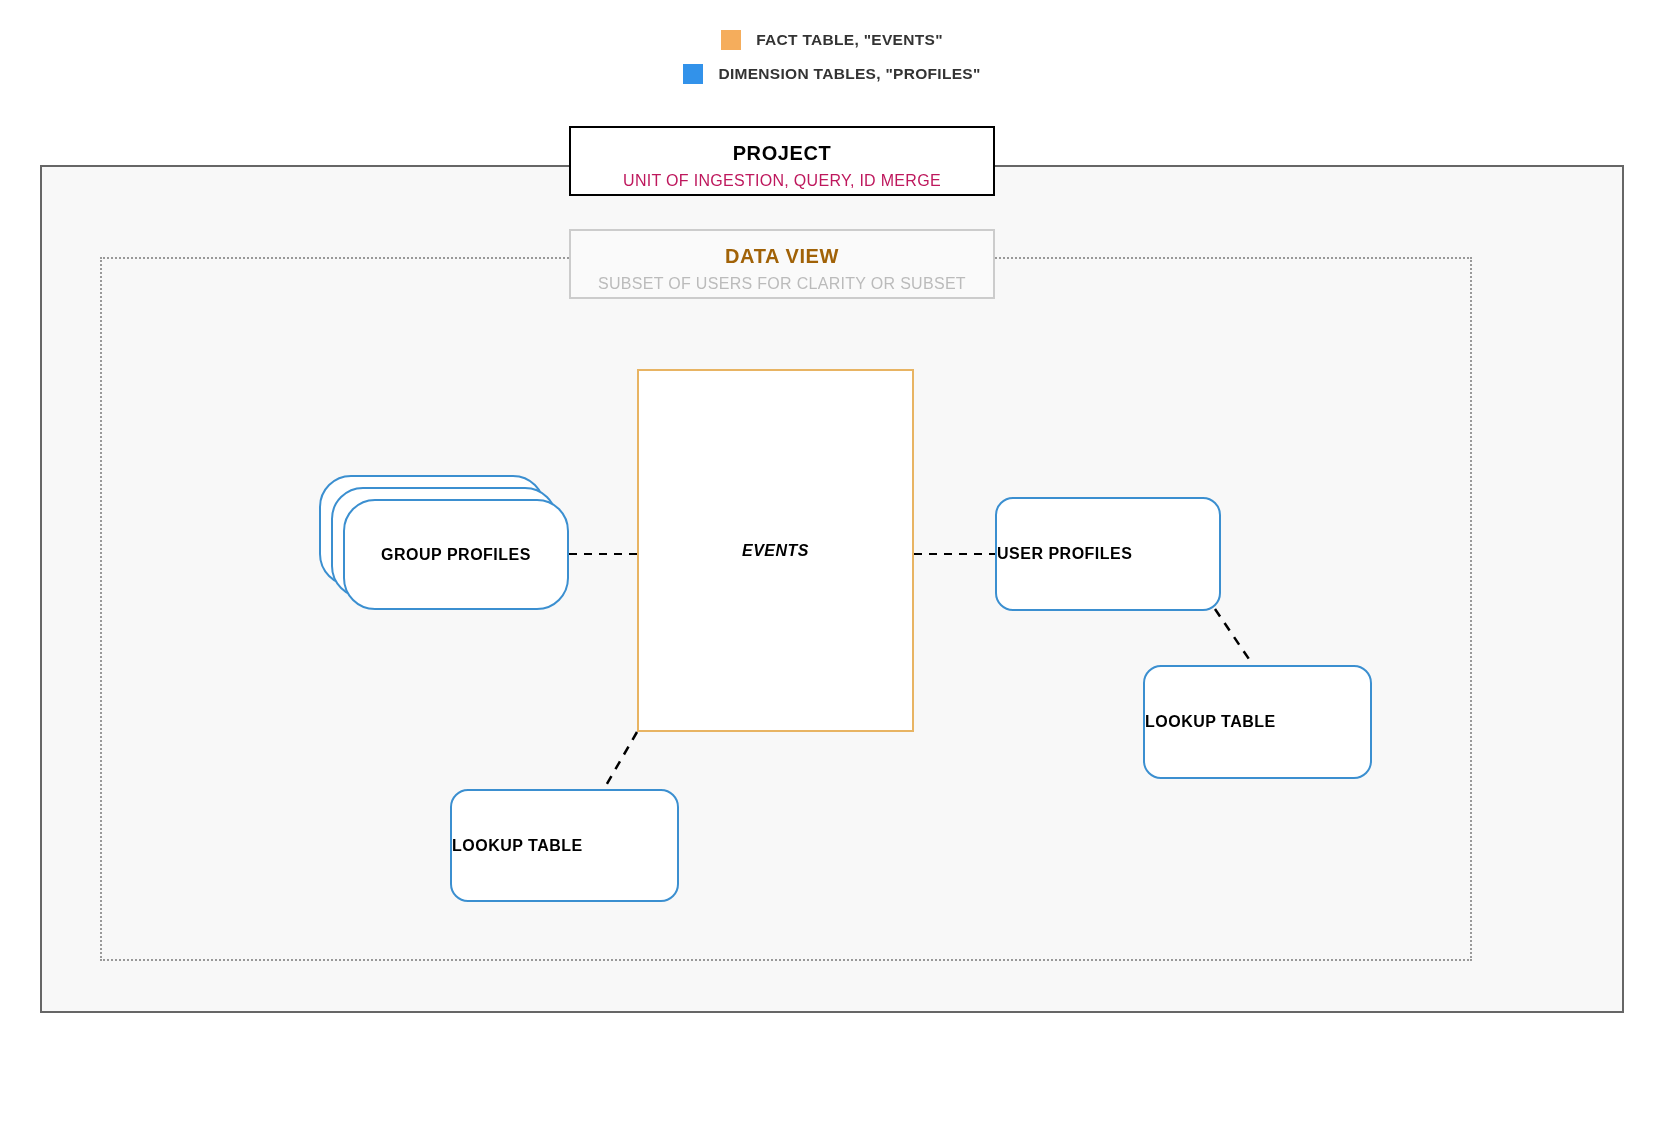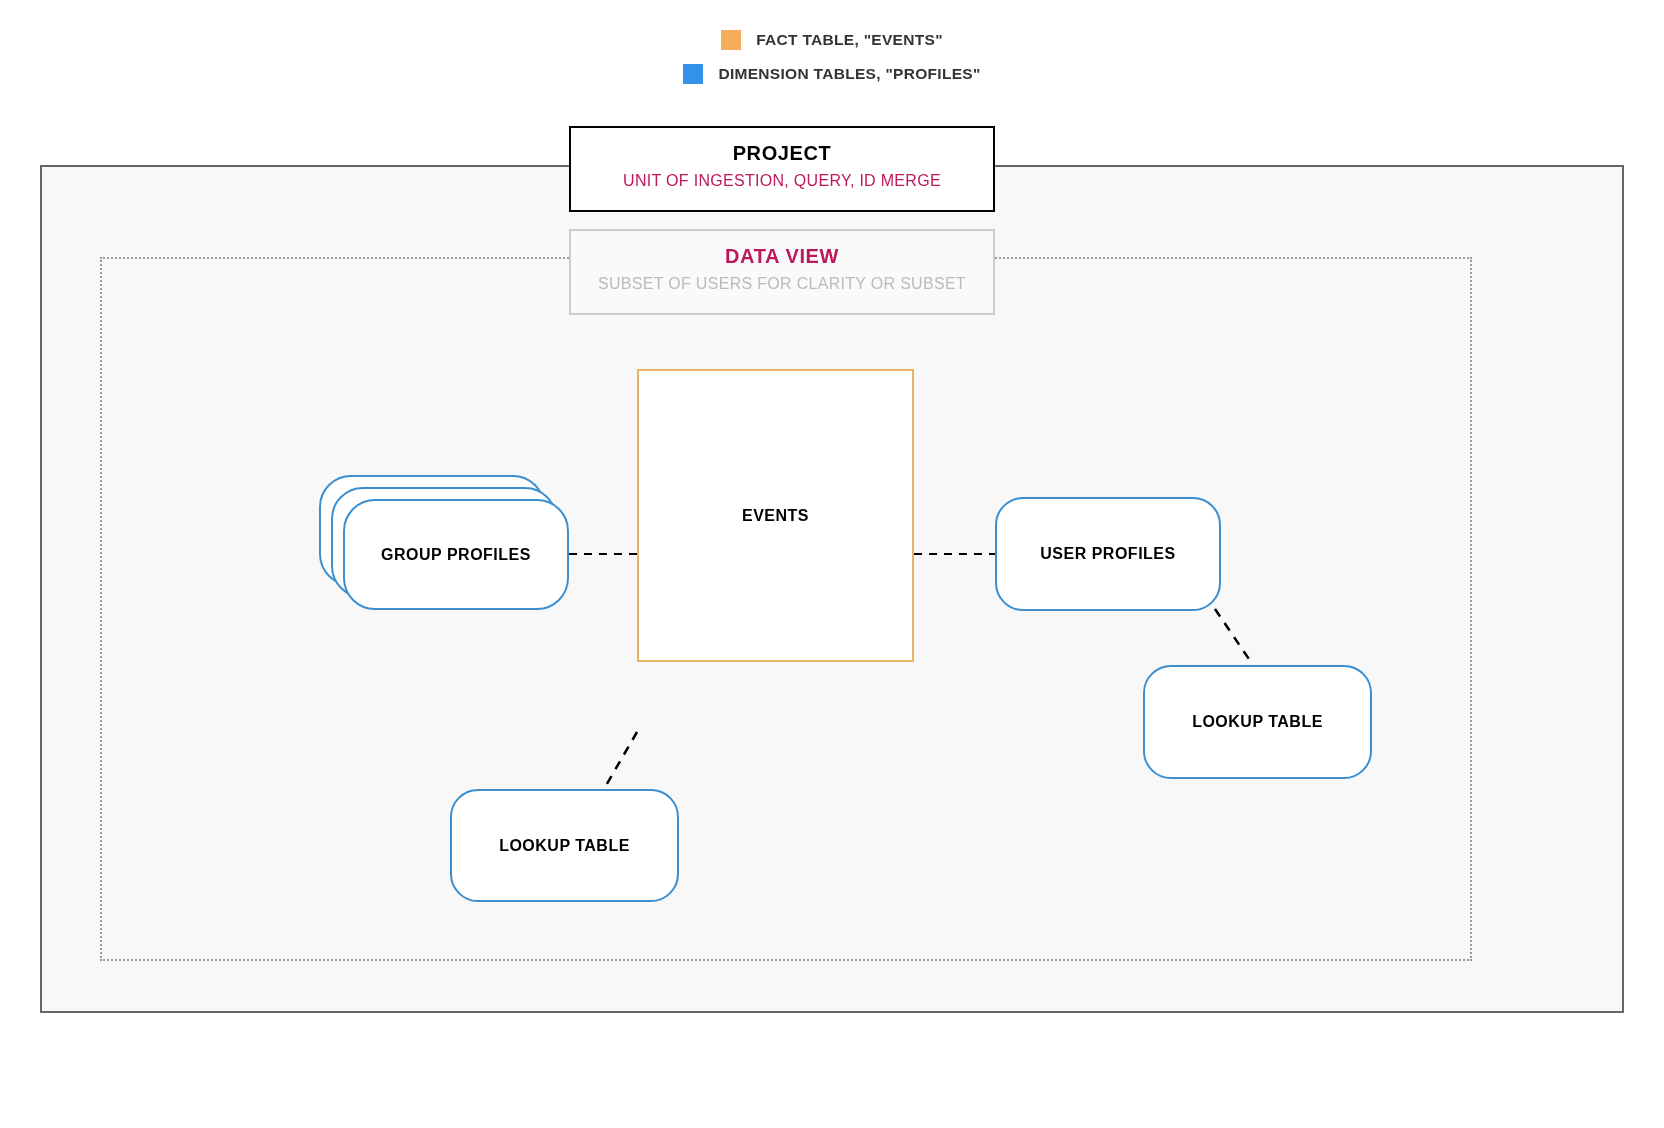--- a/index.html
+++ b/index.html
@@ -69,21 +69,21 @@
     width: 1372px;
     height: 704px;
     border: 2px dotted #999999;
   }
 
   
   .header-box {
     position: absolute;
     width: 426px;
     text-align: center;
-    padding: 12px 10px 18px 10px;
+    padding: 12px 10px 2px 10px;
     background: #ffffff;
   }
   .header-box.project-header {
     left: 569px;
     top: 126px;
     border: 2px solid #000000;
     background: #ffffff;
   }
   .header-box.dataview-header {
     left: 569px;
@@ -98,52 +98,53 @@
     line-height: 1.35;
   }
   .header-sub {
     font-size: 16px;
     letter-spacing: 0.3px;
     line-height: 1.4;
     margin-top: 3px;
   }
   .project-header .header-title { color: #000000; }
   .project-header .header-sub   { color: #be185d; }
-  .dataview-header .header-title { color: #be185d; }
+  .dataview-header .header-title { color: #a16207; }
   .dataview-header .header-sub   { color: #bbbbbb; }
 
   
   .events-box {
     position: absolute;
     left: 637px;
     top: 369px;
     width: 277px;
-    height: 293px;
+    height: 363px;
     background: #ffffff;
     border: 2px solid #e8b463;
     display: flex;
     align-items: center;
     justify-content: center;
+    font-style: italic;
   }
   .events-label {
     font-size: 16px;
     font-weight: bold;
     color: #000000;
     letter-spacing: 0.5px;
   }
 
   
   .card {
     position: absolute;
     background: #ffffff;
     border: 2px solid #3b8fd0;
-    border-radius: 28px;
-    display: flex;
-    align-items: center;
-    justify-content: center;
+    border-radius: 18px;
+    display: flex;
+    align-items: center;
+    justify-content: flex-start;
   }
   .card-label {
     font-size: 16px;
     font-weight: bold;
     color: #000000;
     letter-spacing: 0.5px;
     white-space: nowrap;
   }
 
   

